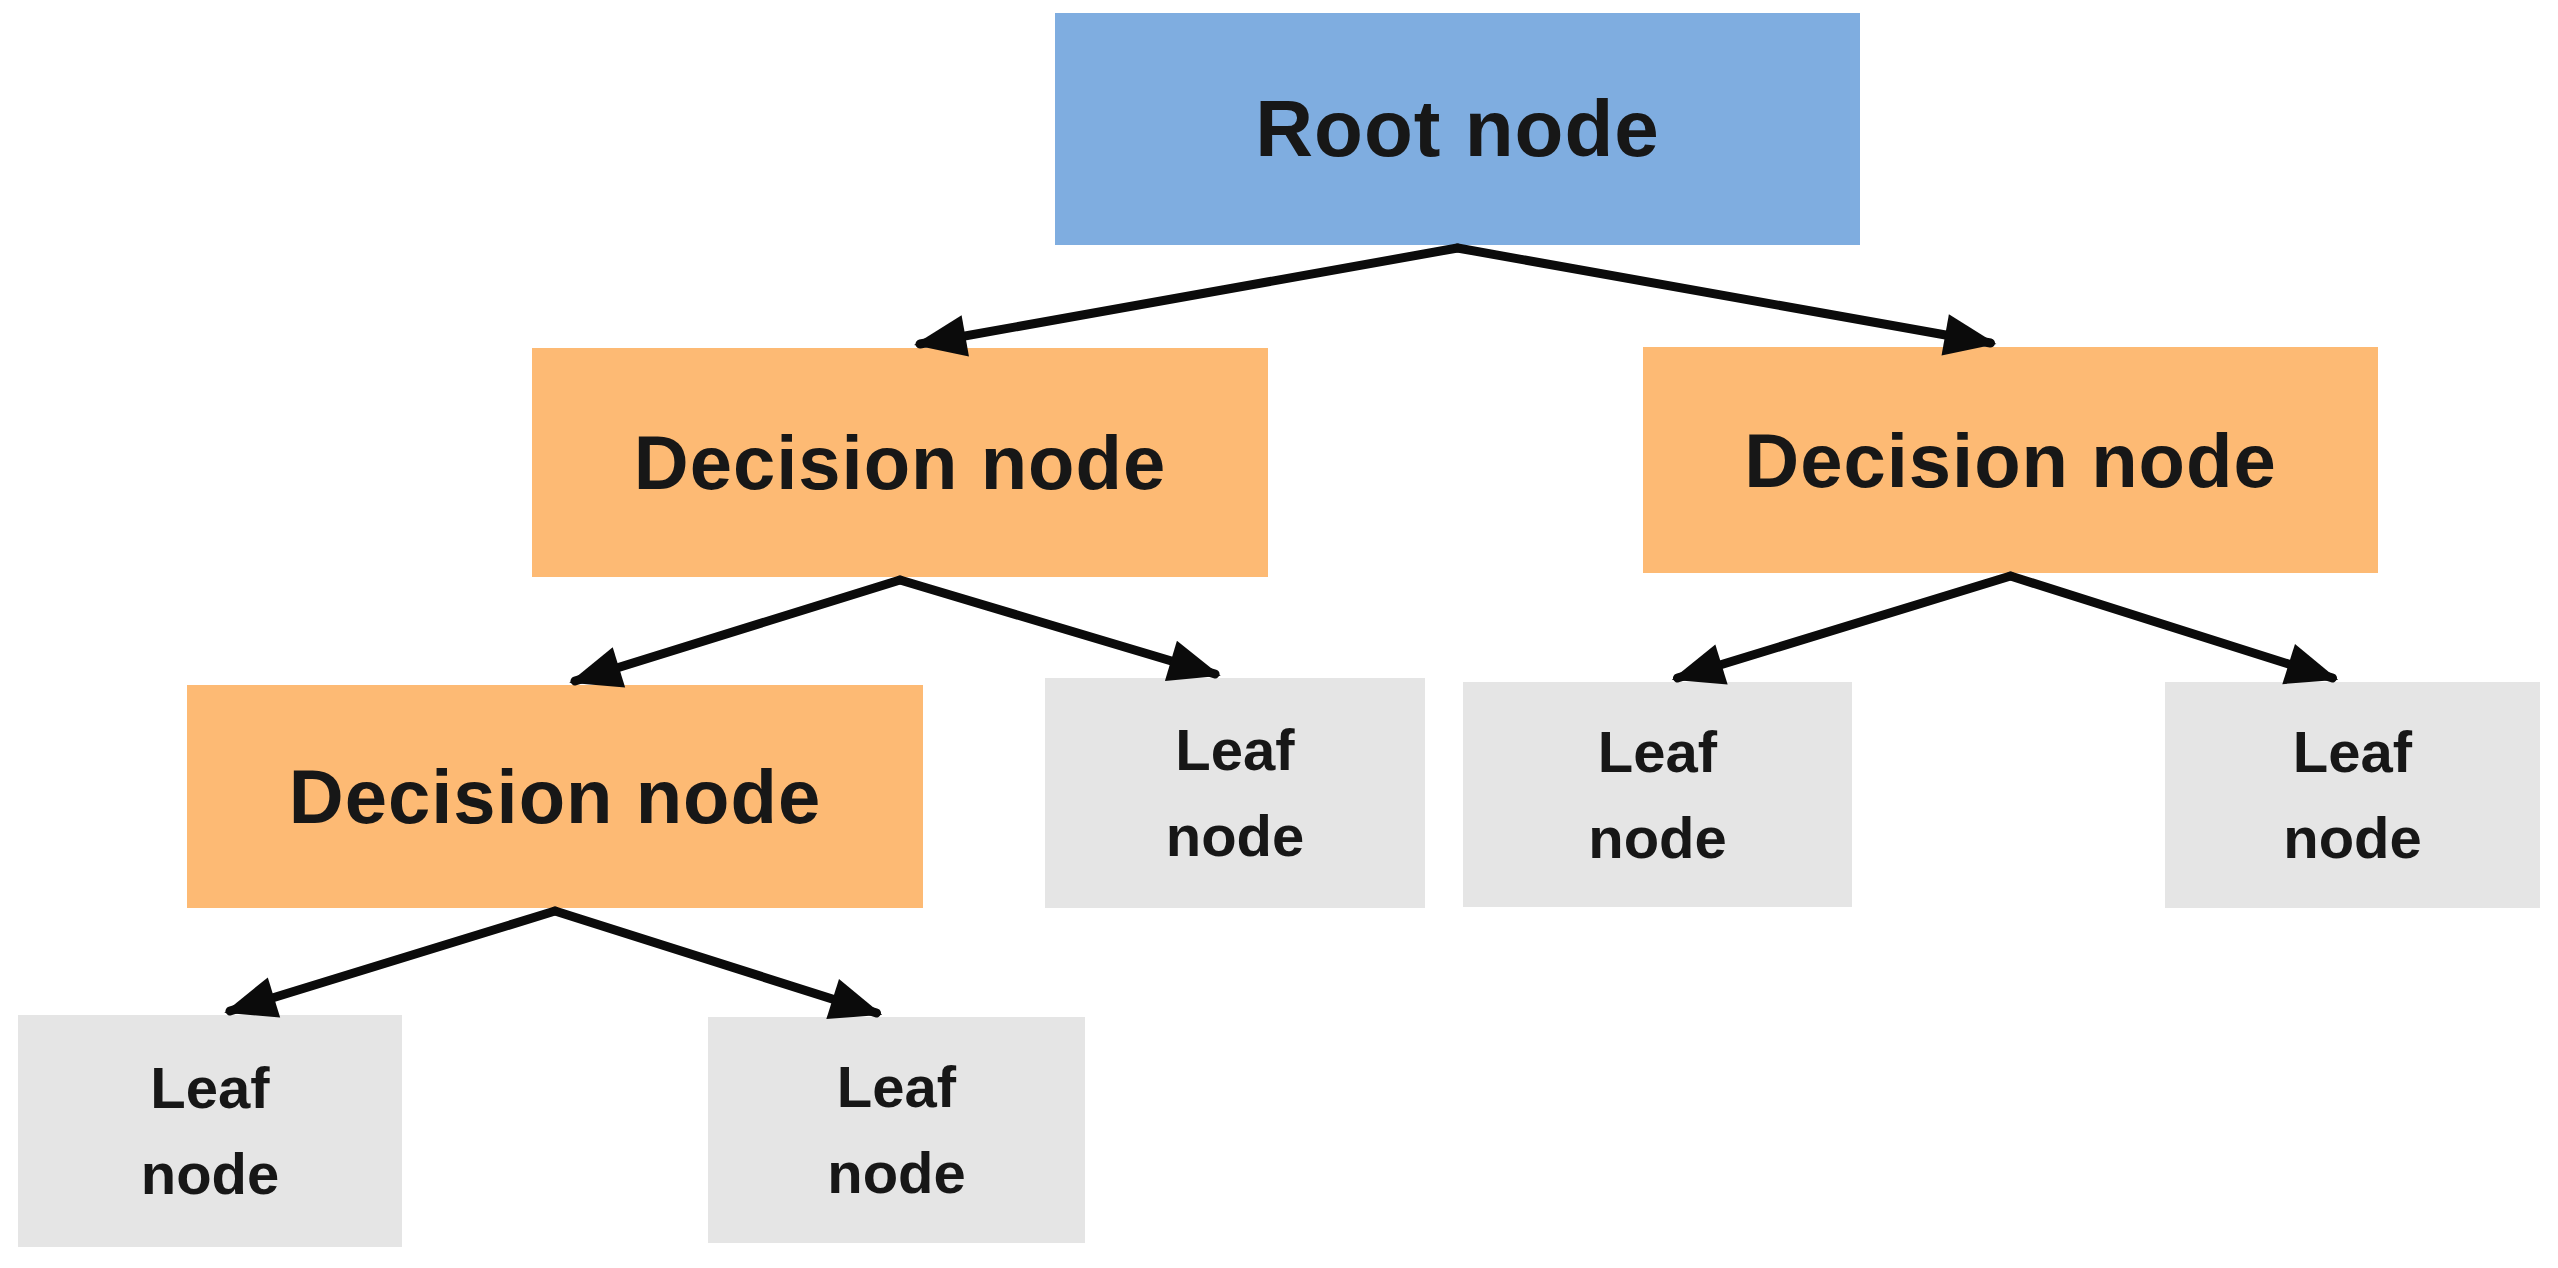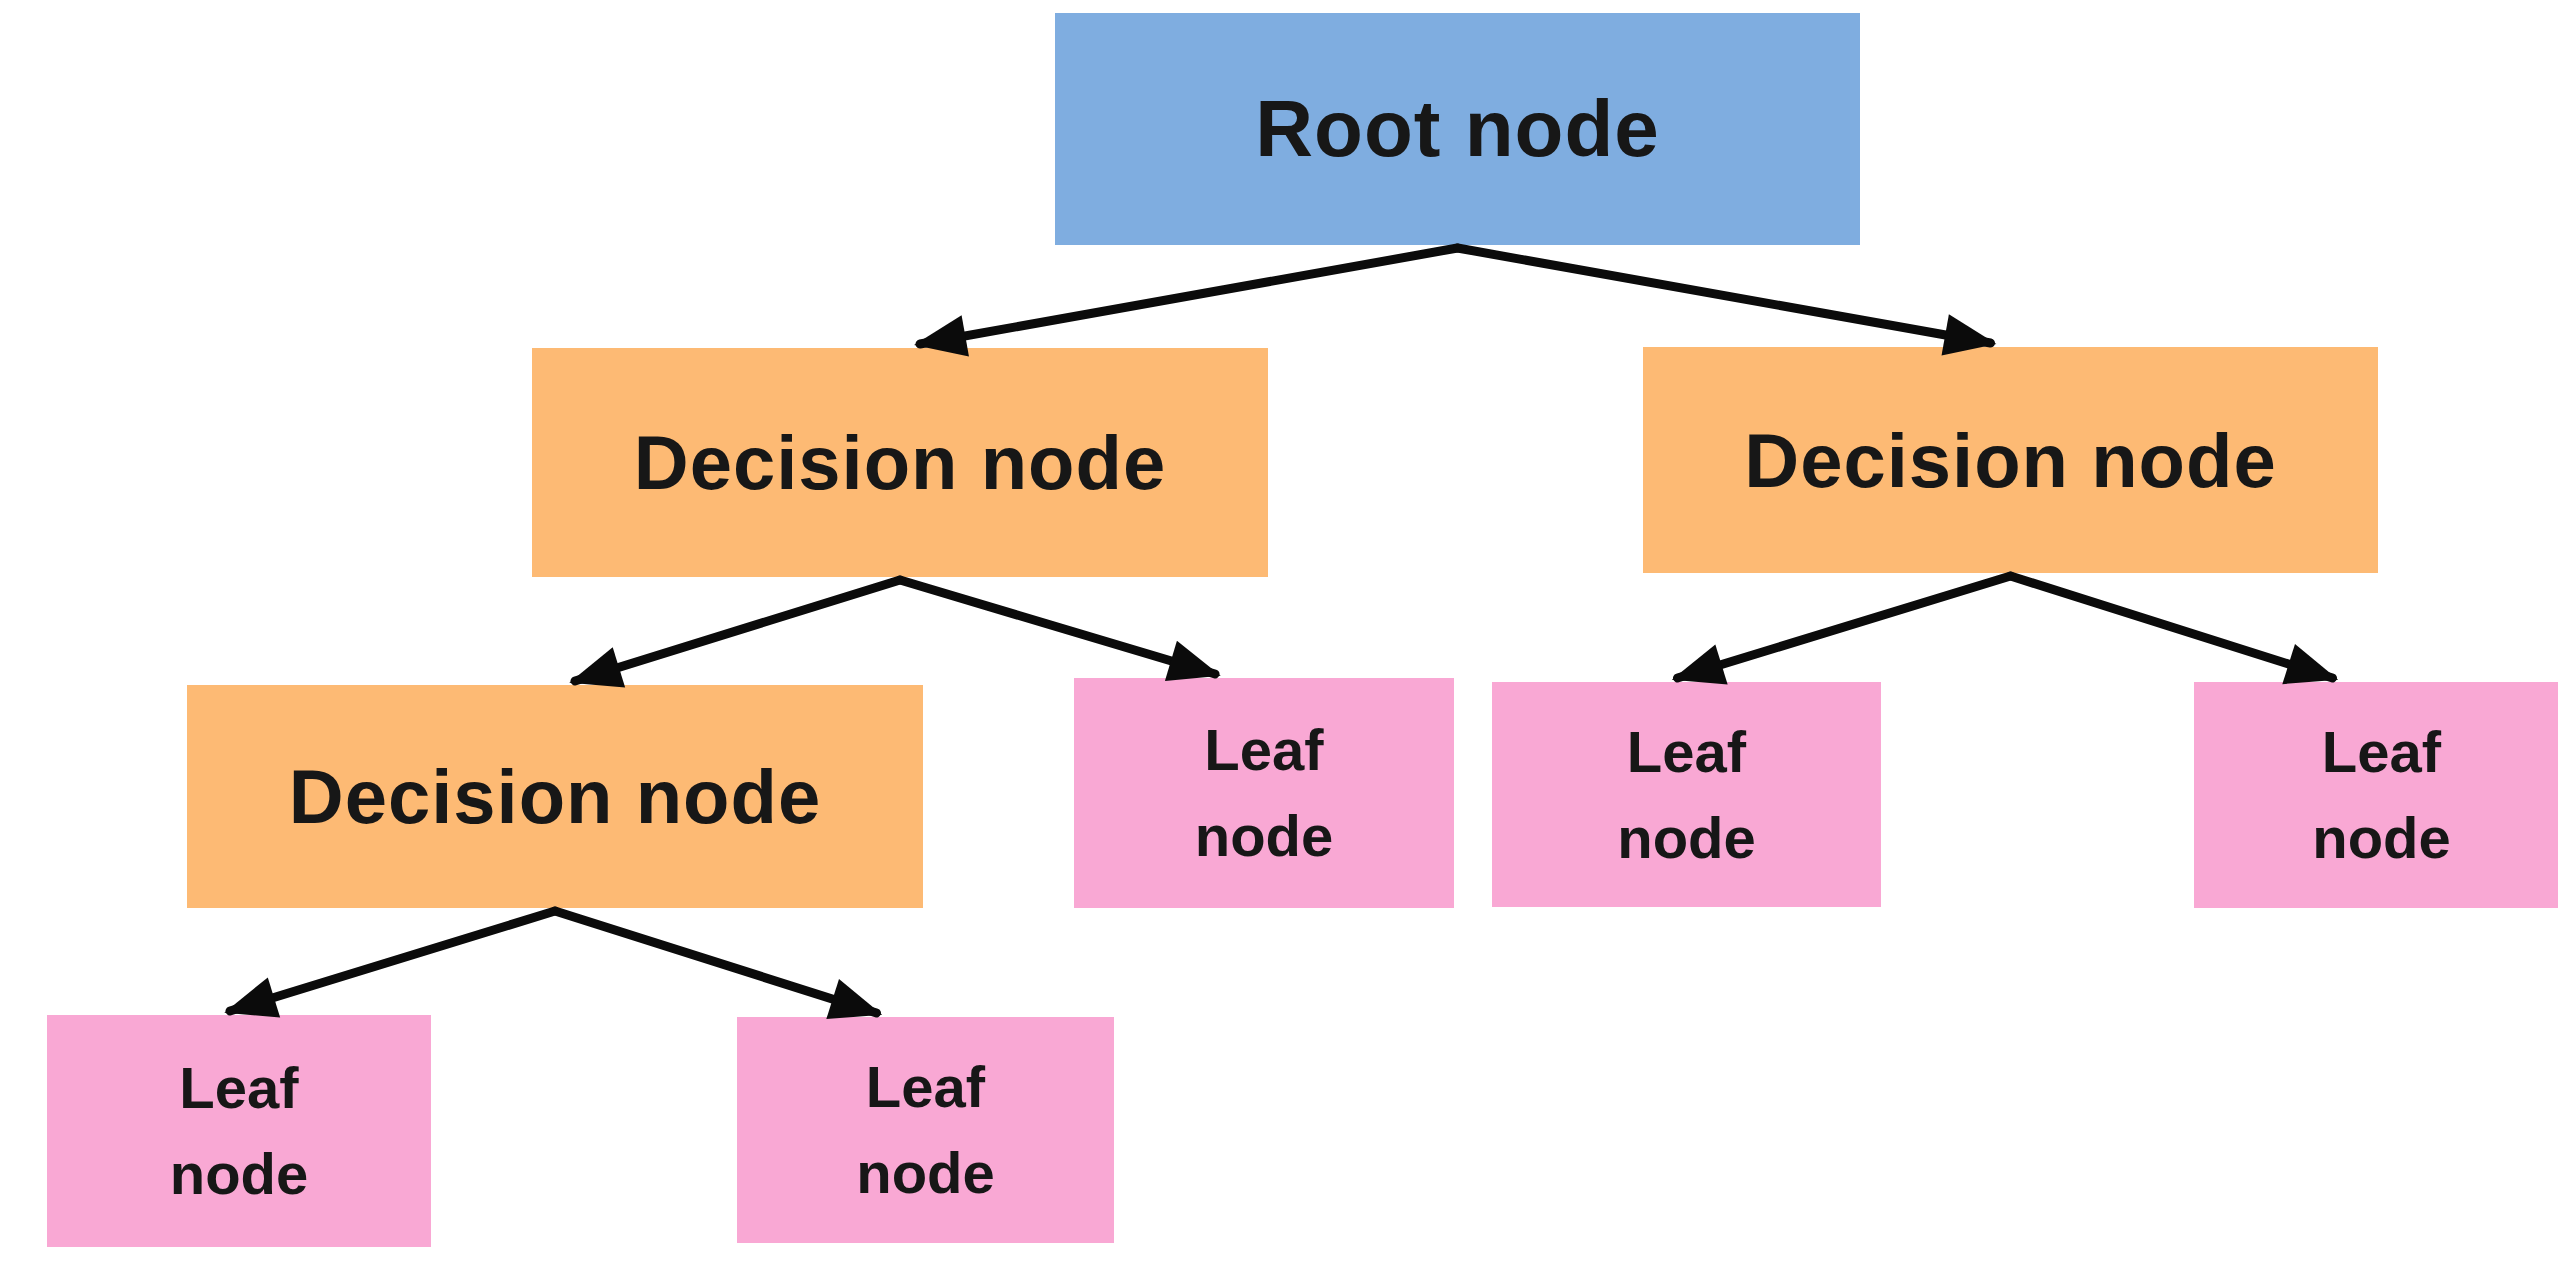--- a/index.html
+++ b/index.html
@@ -31,21 +31,21 @@
     align-items: center;
     justify-content: center;
     text-align: center;
     box-sizing: border-box;
     z-index: 1;
     font-weight: 700;
     color: #171717;
   }
   .node.root     { background: #7fade0; font-size: 80px; letter-spacing: 1px; }
   .node.decision { background: #fdba74; font-size: 76px; letter-spacing: 1px; }
-  .node.leaf     { background: #f9a8d4; font-size: 58px; line-height: 1.48; margin-left: 29px; }
+  .node.leaf     { background: #e5e5e5; font-size: 58px; line-height: 1.48; }
   .node .lbl { display: block; }
 </style>
 </head>
 <body>
 
 <div id="stage">
   <svg id="edges" xmlns="http://www.w3.org/2000/svg" viewBox="0 0 2558 1268">
       <defs>
         <marker id="ah" markerUnits="userSpaceOnUse" markerWidth="60" markerHeight="50" refX="48" refY="25" orient="auto">
           <path d="M2,4 L54,25 L2,46 Z" fill="#0b0b0b"></path>

